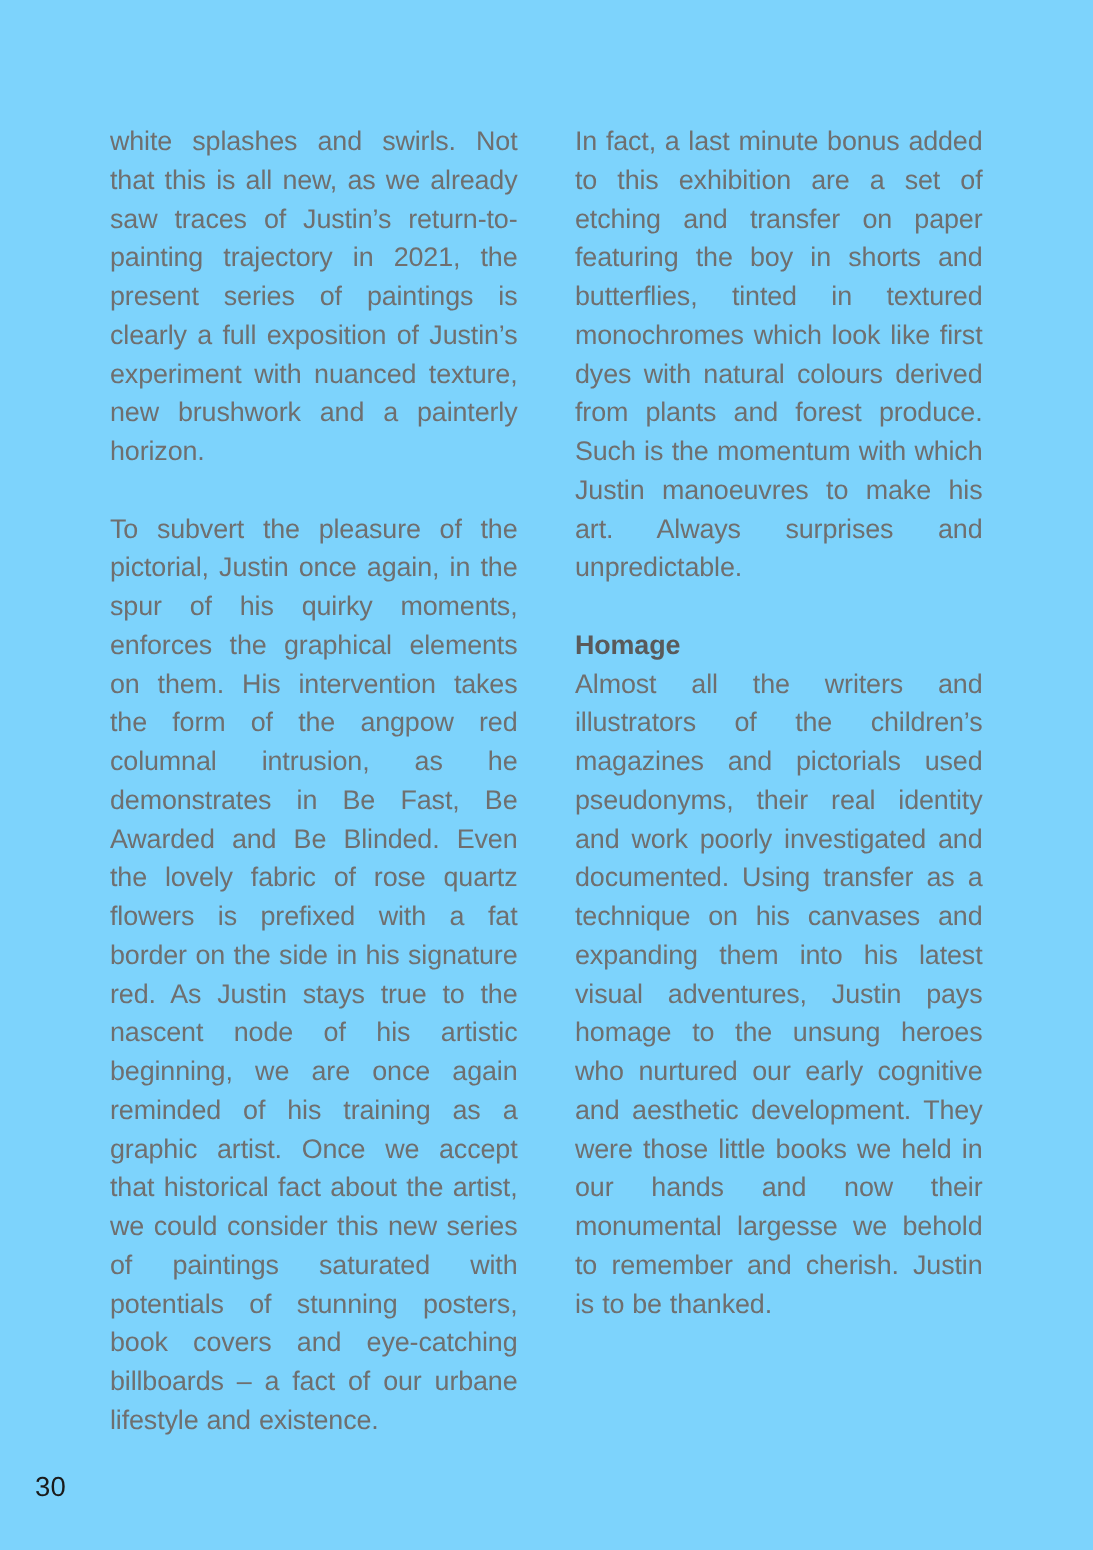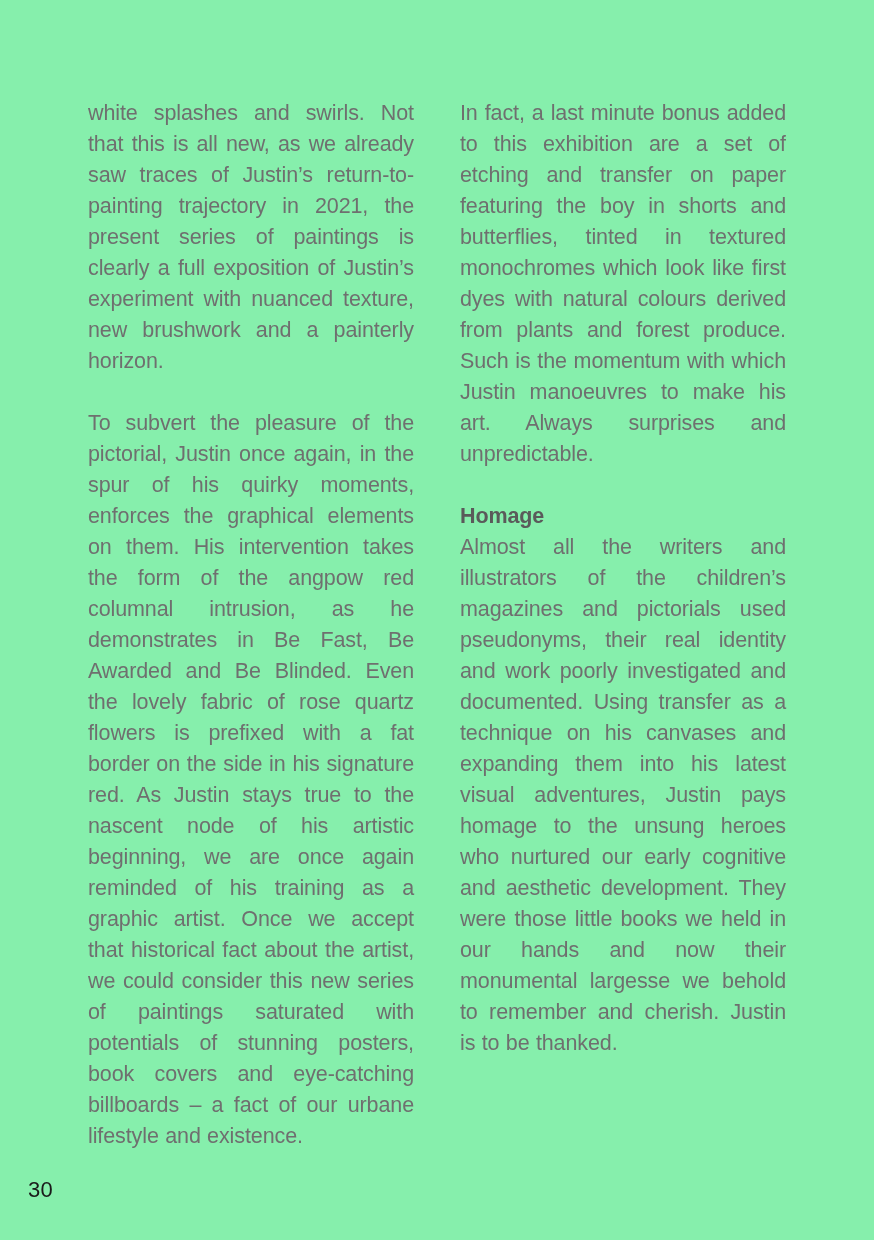--- a/index.html
+++ b/index.html
@@ -10,21 +10,21 @@
   body {
     width: 874px;
     height: 1240px;
     position: relative;
     overflow: hidden;
     font-family: "Liberation Sans", "DejaVu Sans", sans-serif;
   }
   .page {
     position: absolute;
     inset: 0;
-    background: #86efac;
+    background: #7dd3fc;
   }
   .columns {
     position: absolute;
     left: 88px;
     top: 98px;
     display: flex;
     gap: 46px;
   }
   .column {
     width: 326px;

